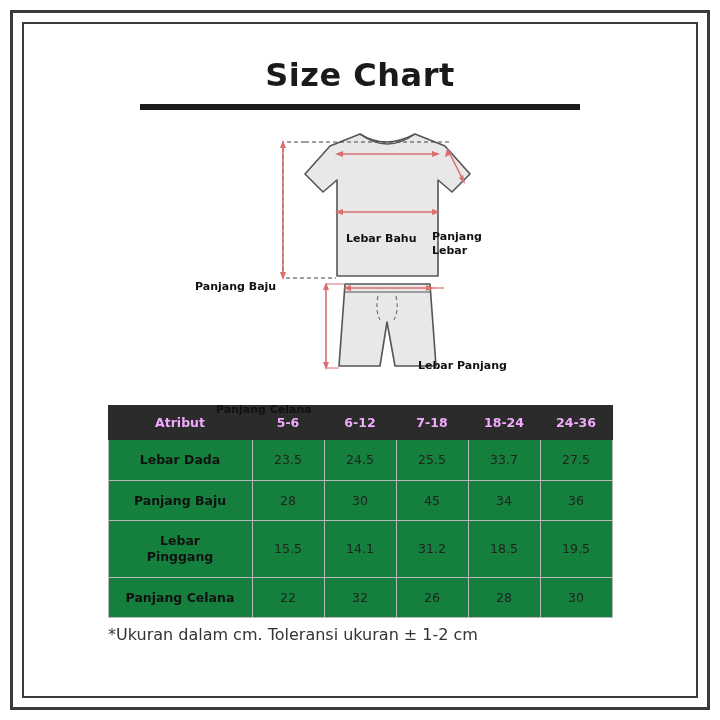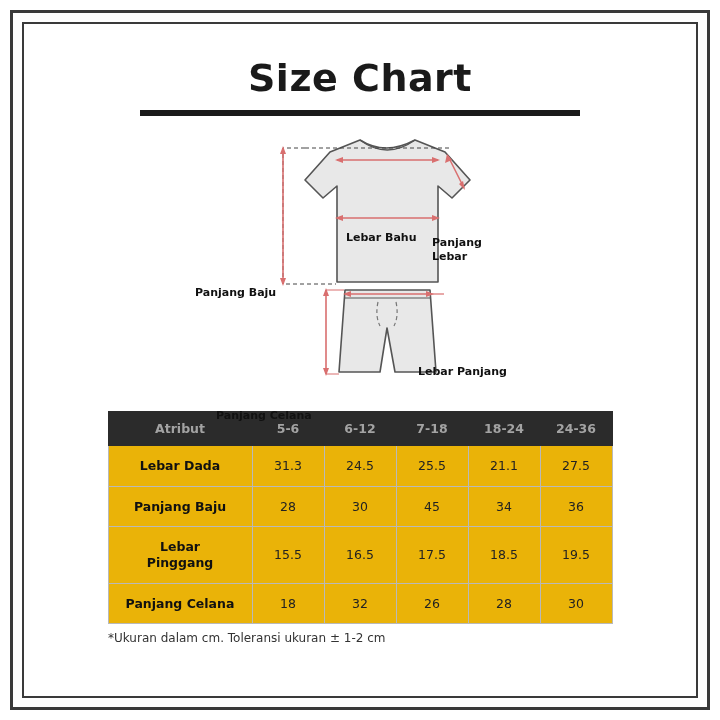--- a/index.html
+++ b/index.html
@@ -41,21 +41,21 @@
   }
   .content {
     position: absolute;
     left: 40px;
     top: 40px;
     right: 40px;
     bottom: 40px;
   }
   .title {
     text-align: center;
-    font-size: 38px;
+    font-size: 32px;
     font-weight: bold;
     color: #1a1a1a;
     letter-spacing: 0.5px;
     margin-top: 16px;
     font-family: "DejaVu Sans", sans-serif;
   }
   .title-rule {
     width: 440px;
     height: 6px;
     background: #1a1a1a;
@@ -75,66 +75,66 @@
   }
   .ill-label {
     position: absolute;
     font-size: 11px;
     font-weight: bold;
     color: #111;
     font-family: "DejaVu Sans", sans-serif;
     white-space: nowrap;
     line-height: 1.25;
   }
-  .lbl-lebar-bahu { left: 306px; top: 109px; }
+  .lbl-lebar-bahu { left: 306px; top: 116px; }
   .lbl-panjang-lengan { left: 392px; top: 114px; }
   .lbl-panjang-baju { left: 155px; top: 164px; }
   .lbl-lebar-pinggang { left: 378px; top: 243px; }
   .lbl-panjang-celana { left: 176px; top: 287px; }
 
   
   table.size-table {
     border-collapse: collapse;
     margin: 4px auto 0 auto;
     width: 504px;
     table-layout: fixed;
   }
   table.size-table th,
   table.size-table td {
     border: 1px solid #b9b9b9;
     text-align: center;
     font-family: "DejaVu Sans", sans-serif;
   }
   table.size-table thead th {
     background: #2b2b2b;
-    color: #a3a3a3;
+    color: #f0abfc;
     font-size: 12.5px;
     font-weight: bold;
     padding: 9px 2px;
     border: 1px solid #2b2b2b;
     margin-top: 40px;
   }
   table.size-table tbody td {
     font-size: 12.5px;
     color: #222;
     padding: 12px 16px;
-    background: #eab308;
+    background: #15803d;
   }
   table.size-table tbody td.attr {
     font-weight: bold;
     font-size: 12.5px;
     color: #111;
     line-height: 1.25;
   }
   col.c-attr { width: 144px; }
   col.c-size { width: 72px; }
   .note {
     width: 504px;
     margin: 7px auto 12px auto;
-    font-size: 12px;
+    font-size: 16px;
     color: #333;
     font-family: "DejaVu Sans", sans-serif;
     text-align: left;
   }
 </style>
 </head>
 <body>
 
 <div class="page">
   <div class="frame-outer"></div>
@@ -237,48 +237,48 @@
           <th>5-6</th>
           <th>6-12</th>
           <th>7-18</th>
           <th>18-24</th>
           <th>24-36</th>
         </tr>
       </thead>
       <tbody>
         <tr>
           <td class="attr">Lebar Dada</td>
-          <td>31.3</td>
+          <td>23.5</td>
           <td>24.5</td>
           <td>25.5</td>
-          <td>21.1</td>
+          <td>33.7</td>
           <td>27.5</td>
         </tr>
         <tr>
           <td class="attr">Panjang Baju</td>
           <td>28</td>
           <td>30</td>
           <td>45</td>
           <td>34</td>
           <td>36</td>
         </tr>
         <tr>
           <td class="attr">
             <span>Lebar</span><br>
             <span>Pinggang</span>
           </td>
           <td>15.5</td>
-          <td>16.5</td>
-          <td>17.5</td>
+          <td>14.1</td>
+          <td>31.2</td>
           <td>18.5</td>
           <td>19.5</td>
         </tr>
         <tr>
           <td class="attr">Panjang Celana</td>
-          <td>18</td>
+          <td>22</td>
           <td>32</td>
           <td>26</td>
           <td>28</td>
           <td>30</td>
         </tr>
       </tbody>
     </table>
 
     <div class="note">*Ukuran dalam cm. Toleransi ukuran ± 1-2 cm</div>
   </div>

